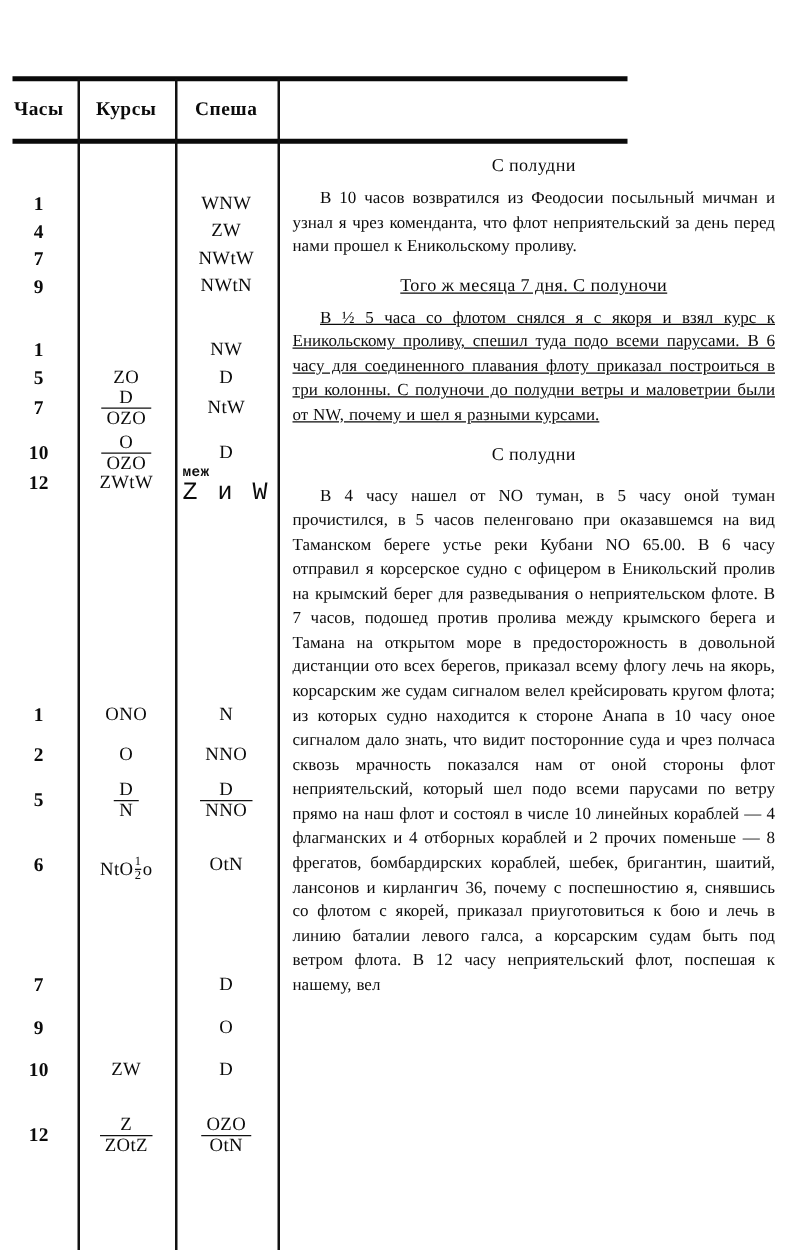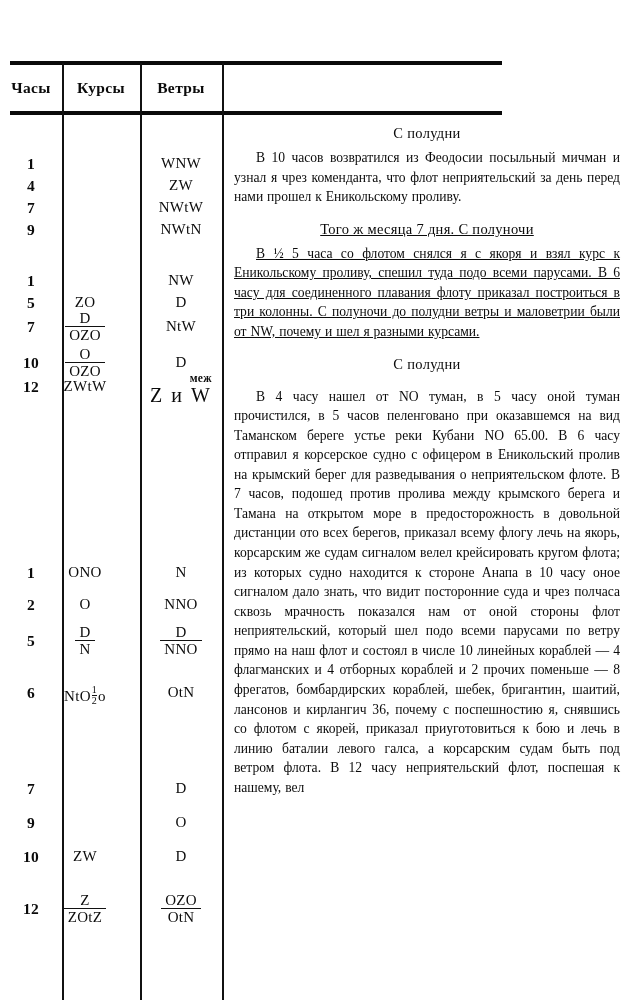--- a/index.html
+++ b/index.html
@@ -90,21 +90,21 @@
     width: 222px;
     height: 0;
   }
   .cell {
     position: absolute;
     text-align: center;
     font-size: 15px;
     line-height: 1.05;
   }
   .c-hours  { left: 0px;   width: 62px; font-weight: bold; font-size: 15.5px; }
-  .c-course { left: 46px;  width: 78px; }
+  .c-course { left: 62px;  width: 78px; }
   .c-wind   { left: 140px; width: 82px; }
 
   .sym { font-family: "Liberation Serif", serif; letter-spacing: .3px; }
 
   
   .frac {
     display: inline-block;
     text-align: center;
     line-height: 1.02;
   }
@@ -121,21 +121,21 @@
     font-size: 10px;
     line-height: 1;
     text-align: center;
     vertical-align: -3px;
     margin: 0 1px;
   }
   .vfrac .vn { display: block; }
   .vfrac .vd { display: block; border-top: 1.3px solid #111; }
 
   
-  .mezh { display: inline-block; text-align: right; line-height: 1.0; }
+  .mezh { display: inline-block; text-align: left; line-height: 1.0; font-family: Liberation Mono, monospace; }
   .mezh .m-top { display: block; font-size: 11.5px; font-weight: bold; }
   .mezh .m-bot { display: block; font-size: 20px; letter-spacing: 2px; }
 
   
   .textcol {
     position: absolute;
     left: 234px;
     top: 86px;
     width: 386px;
   }
@@ -165,21 +165,21 @@
   <div class="rule-top"></div>
   <div class="rule-header"></div>
 
   <div class="vrule v1"></div>
   <div class="vrule v2"></div>
   <div class="vrule v3"></div>
 
   <div class="head-row">
     <div class="head-cell head-hours">Часы</div>
     <div class="head-cell head-course">Курсы</div>
-    <div class="head-cell head-wind">Ветры</div>
+    <div class="head-cell head-wind">Спеша</div>
   </div>
 
   <div class="tbody" id="table-body">
       <div class="trow" style="top: 41px;">
         <div class="cell c-hours sym">1</div>
         <div class="cell c-course sym"></div>
         <div class="cell c-wind sym">WNW</div>
       </div>
       <div class="trow" style="top: 63px;">
         <div class="cell c-hours sym">4</div>

